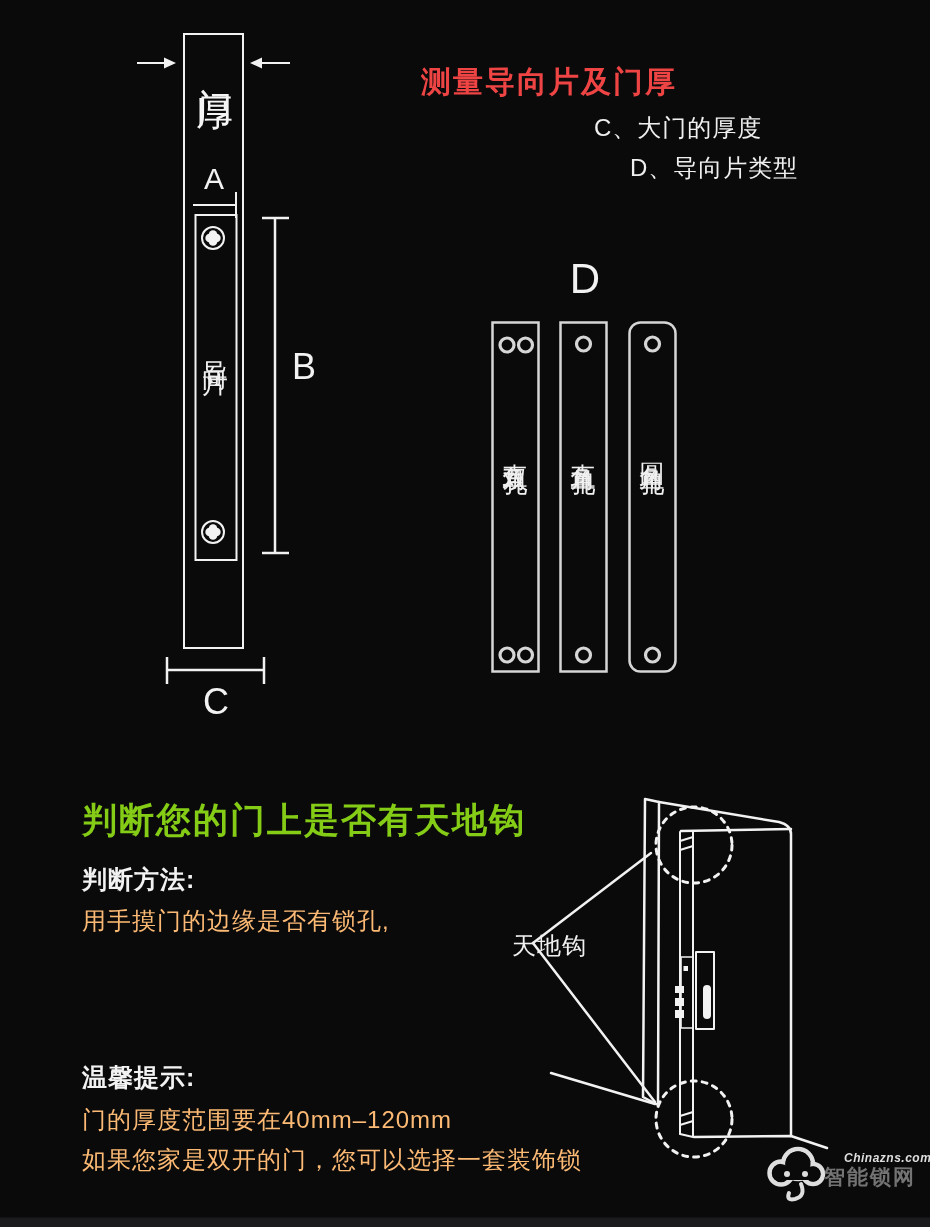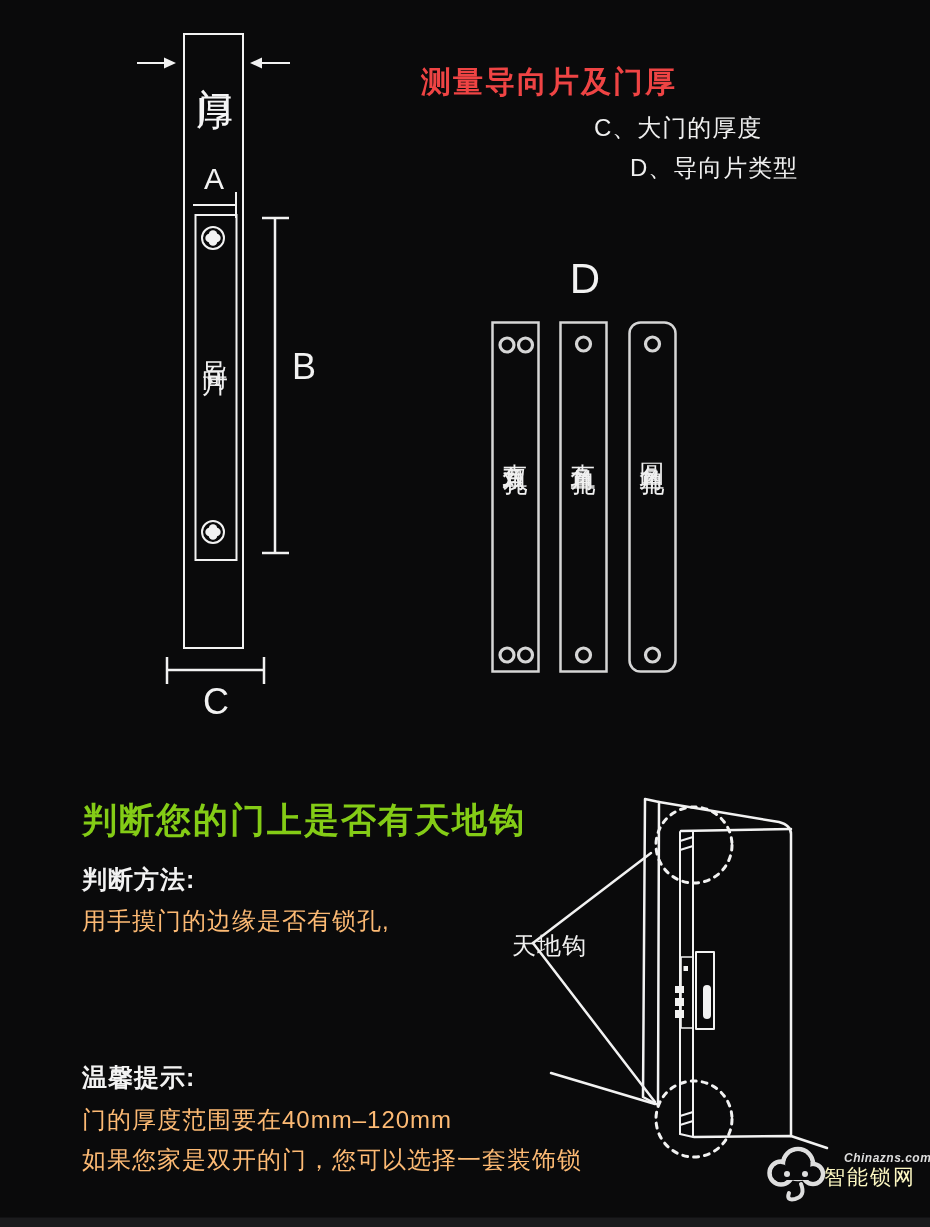--- a/index.html
+++ b/index.html
@@ -14,21 +14,21 @@
   .vtext{writing-mode:vertical-rl;text-orientation:upright;white-space:nowrap;}
   .cx{transform:translateX(-50%);}
   .title{font-size:30px;font-weight:700;letter-spacing:2px;color:#ef4444;}
   .legend{font-size:24px;letter-spacing:1px;color:#efefef;}
   .dimletter{color:#f2f2f2;}
   .h2{font-size:35px;font-weight:700;letter-spacing:2px;color:#84cc16;}
   .h3{font-size:25px;font-weight:600;letter-spacing:1px;color:#f2f2f2;}
   .body{font-size:24px;line-height:40px;letter-spacing:1px;color:#fdba74;}
   .hooklabel{font-size:24px;letter-spacing:1px;color:#f0f0f0;}
   .wm-site{font-size:12px;font-style:italic;font-weight:700;letter-spacing:.5px;color:#dedede;margin-left:18px;}
-  .wm-name{font-size:21px;font-weight:400;letter-spacing:2px;color:#fef9c3;}
+  .wm-name{font-size:21px;font-weight:700;letter-spacing:2px;color:#737373;}
   .bottom-strip{position:absolute;left:0;bottom:0;width:100%;height:9px;background:#1b1b1d;border-top:1px solid #121214;}
   svg{position:absolute;left:0;top:0;}
 </style>
 </head>
 <body>
 
 <div class="canvas">
 
   <svg width="930" height="1227" viewBox="0 0 930 1227">
 

